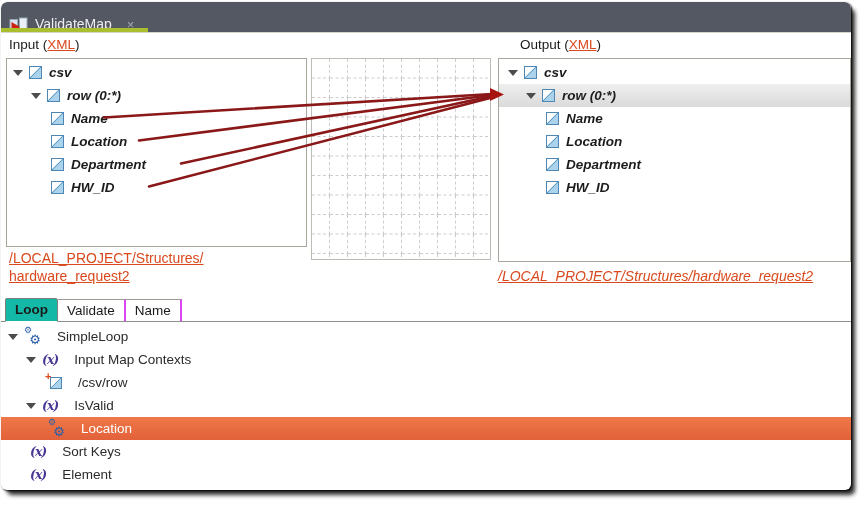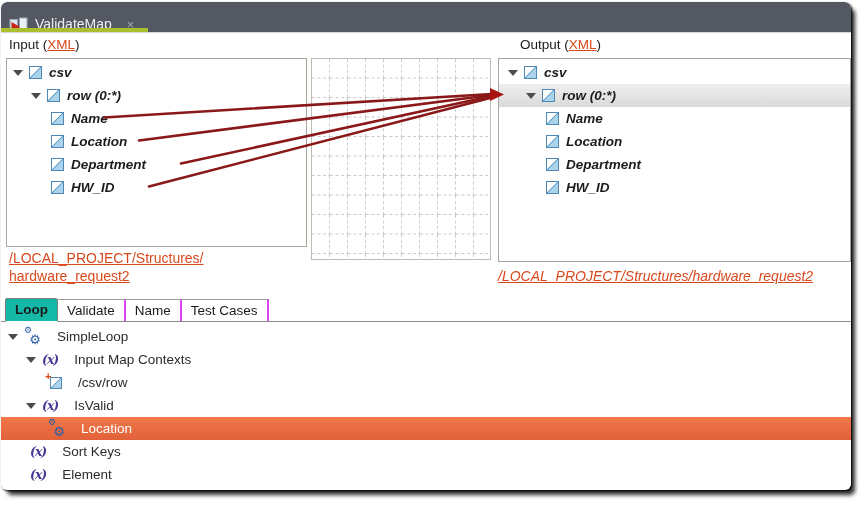--- a/index.html
+++ b/index.html
@@ -184,21 +184,20 @@
     </div>
     <div class="links links-out">
       <span class="lnk">/LOCAL_PROJECT/Structures/hardware_request2</span>
     </div>
   </div>
 
   <div class="btabs">
     <div class="btab active">Loop</div>
     <div class="btab">Validate</div>
     <div class="btab">Name</div>
-    <div class="btab">Test Cases</div>
   </div>
 
   <div class="btree">
     <div class="b-row bl0">
       <span class="exp"></span>
       <span class="gear-icon">
           <span class="g2">⚙</span>
           <span class="g1">⚙</span>
         </span>
       <span class="label">SimpleLoop</span>

